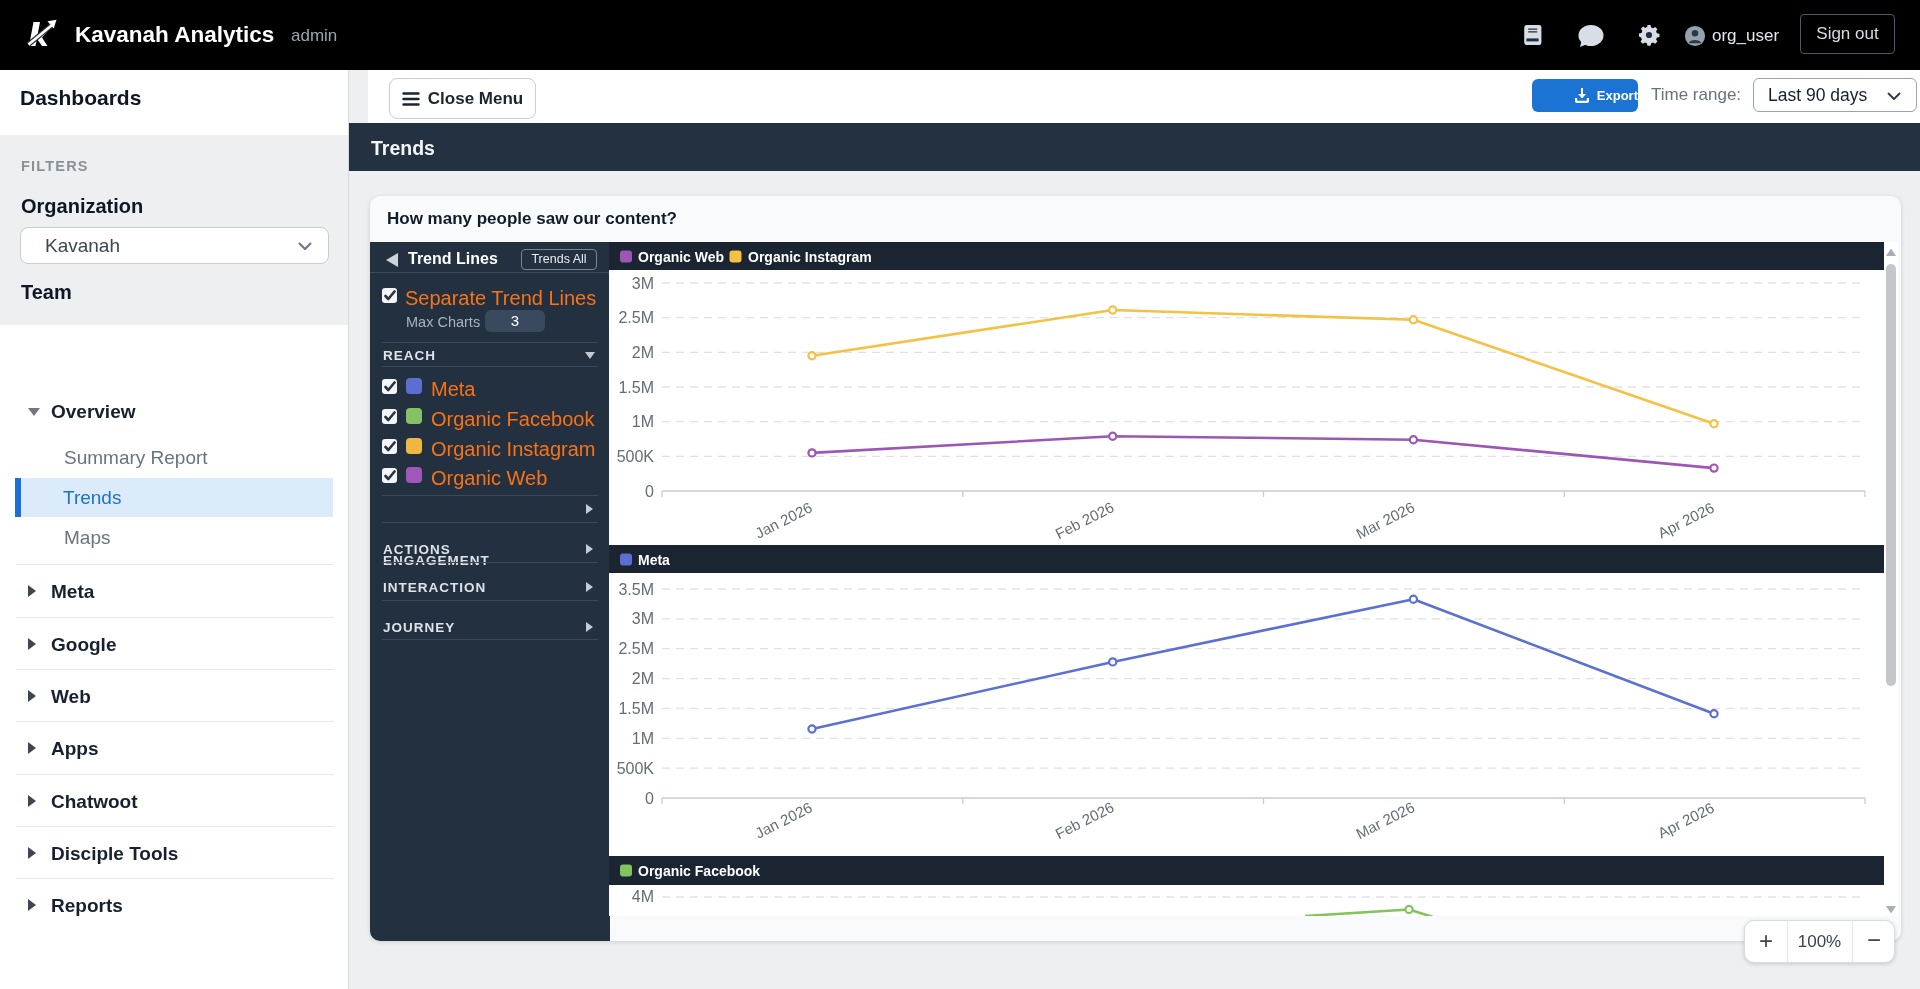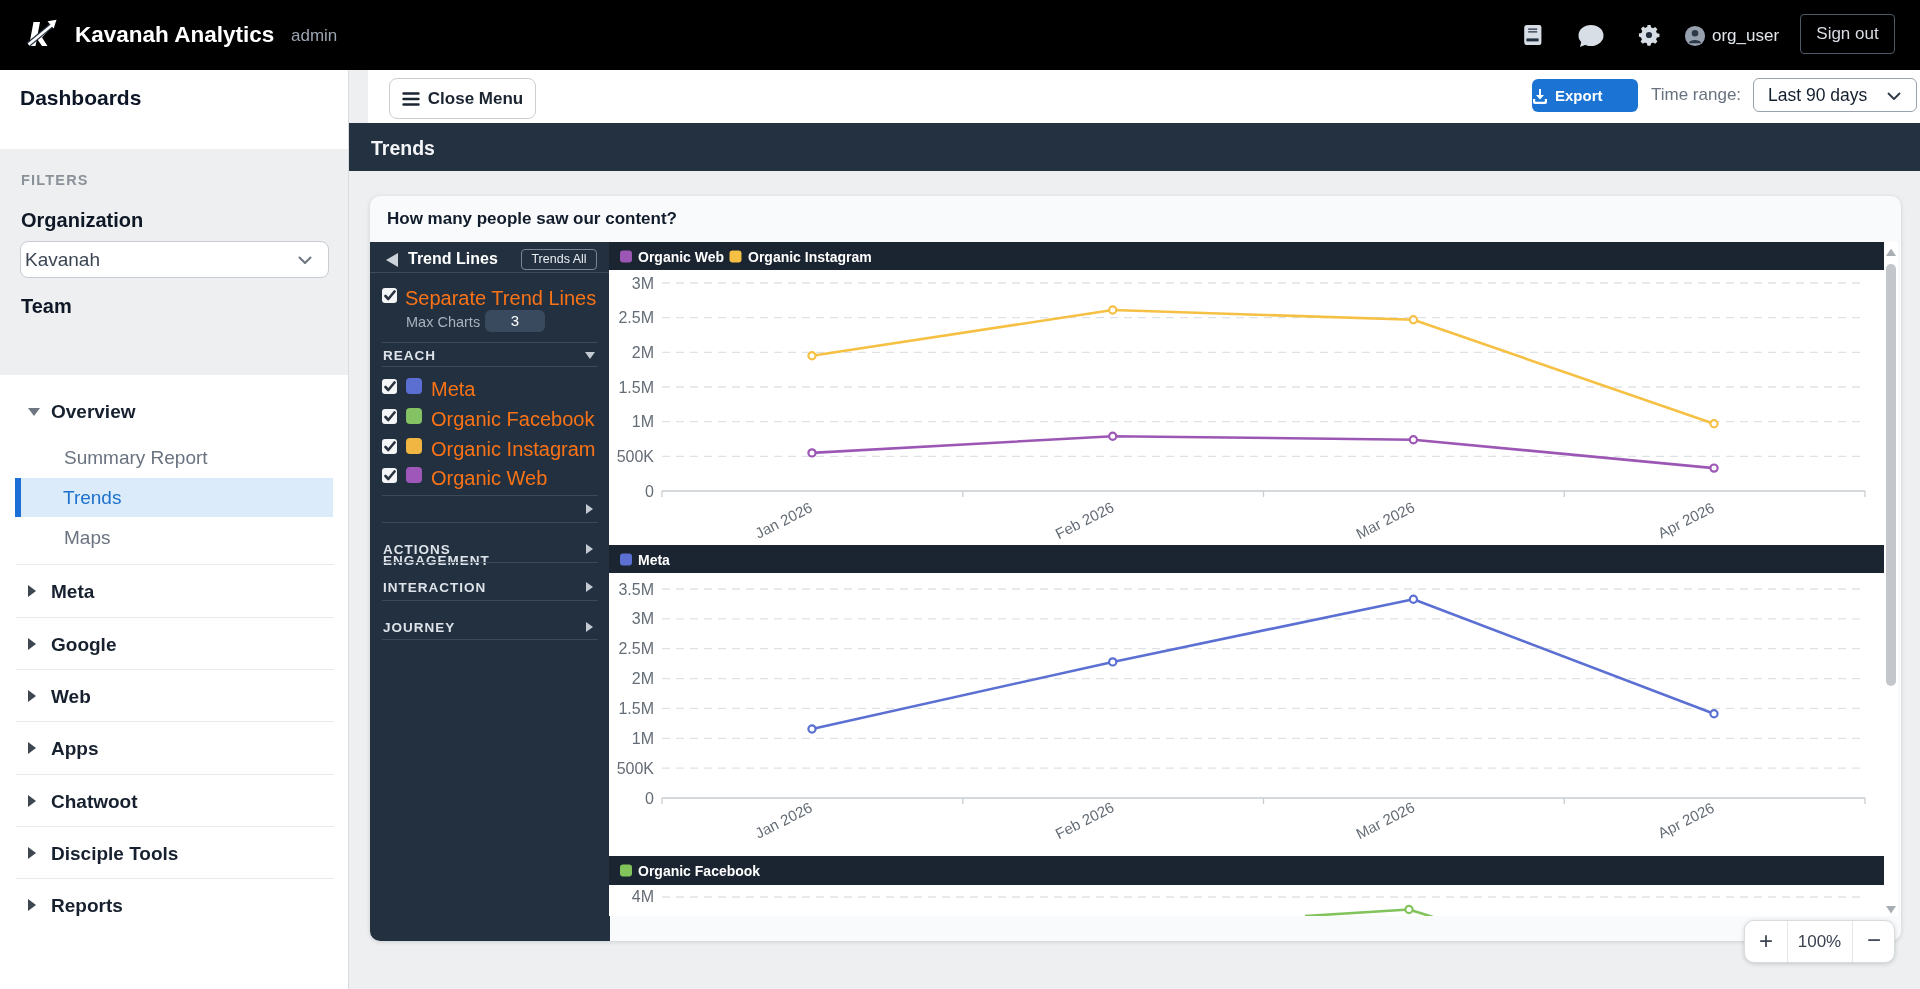--- a/index.html
+++ b/index.html
@@ -8,35 +8,35 @@
 
 #nav { position:absolute; left:0; top:0; width:1920px; height:70px; background:#000000; }
 #nav .title { position:absolute; left:75px; top:22px; font-size:22.5px; font-weight:bold; color:#fff; letter-spacing:0; }
 #nav .admin { position:absolute; left:291px; top:26px; font-size:17px; color:#9aa4b0; }
 #nav .orguser { position:absolute; left:1712px; top:26px; font-size:17px; font-weight:500; color:#e2e7ec; }
 #signout { position:absolute; left:1800px; top:14px; width:95px; height:40px; border:1px solid #4d5866; border-radius:4px; color:#d8dde3; font-size:17px; line-height:38px; text-align:center; }
 
 
 #sidebar { position:absolute; left:0; top:70px; width:349px; height:919px; background:#fff; border-right:1px solid #d9dcdf; }
 #sidebar h1 { position:absolute; left:20px; top:16px; font-size:21px; font-weight:bold; color:#0d1626; }
-#filters { position:absolute; left:0; top:79px; width:348px; height:226px; background:#edeff0; }
+#filters { position:absolute; left:0; top:65px; width:348px; height:190px; background:#edeff0; }
 #filters .flabel { position:absolute; left:21px; top:16px; font-size:14.5px; font-weight:bold; letter-spacing:1.2px; color:#8a9199; }
 #filters .biglabel { font-size:20px; font-weight:bold; color:#0e1726; position:absolute; left:21px; }
-.selbox { position:absolute; left:20px; width:309px; height:37px; background:#fff; border:1px solid #c8ccd1; border-radius:8px; font-size:19px; color:#3c4653; line-height:35px; padding-left:4px; }
+.selbox { position:absolute; left:20px; width:309px; height:37px; background:#fff; border:1px solid #c8ccd1; border-radius:8px; font-size:19px; color:#3c4653; line-height:35px; padding-left:24px; }
 .selbox svg { position:absolute; right:14px; top:9px; }
 .navitem { position:absolute; font-size:19px; color:#6a7380; }
 .navhead { position:absolute; font-size:19px; font-weight:bold; color:#16202e; }
 .tri-r { position:absolute; width:0; height:0; border-top:6px solid transparent; border-bottom:6px solid transparent; border-left:8px solid #3d4651; }
 .tri-d { position:absolute; width:0; height:0; border-left:6px solid transparent; border-right:6px solid transparent; border-top:8px solid #6e7681; }
 .sep { position:absolute; left:16px; width:318px; height:1px; background:#e7e9eb; }
 
 
 #toolbar { position:absolute; left:368px; top:70px; width:1571px; height:53px; background:#fff; }
 #closemenu { position:absolute; left:21px; top:8px; width:147px; height:41px; background:#fff; border:1px solid #c9ced3; border-radius:8px; font-size:17px; font-weight:600; color:#1b2431; line-height:39px; text-align:center; }
-#export { position:absolute; left:1164px; top:9px; width:106px; height:33px; background:#1b74d3; border-radius:6px; color:#fff; font-size:15px; font-weight:bold; line-height:33px; text-align:left; }
+#export { position:absolute; left:1164px; top:9px; width:106px; height:33px; background:#1b74d3; border-radius:6px; color:#fff; font-size:13px; font-weight:bold; line-height:33px; text-align:right; }
 #trange { position:absolute; left:1283px; top:15px; font-size:17px; color:#68727e; }
 #tsel { position:absolute; left:1385px; top:8px; width:164px; height:34px; background:#fff; border:1px solid #9aa2ab; border-radius:6px; font-size:17.5px; color:#141f2e; line-height:32px; padding-left:14px; }
 #trendsbar { position:absolute; left:349px; top:123px; width:1571px; height:48px; background:#243140; }
 #trendsbar span { position:absolute; left:22px; top:13.5px; font-size:19.5px; font-weight:bold; color:#f3f5f7; }
 
 
 #card { position:absolute; left:370px; top:196px; width:1531px; height:745px; background:#f9fafb; border-radius:10px; box-shadow:0 1px 4px rgba(20,30,40,.15); }
 #card h2 { position:absolute; left:17px; top:13px; font-size:17px; font-weight:bold; color:#101b2b; }
 
 

